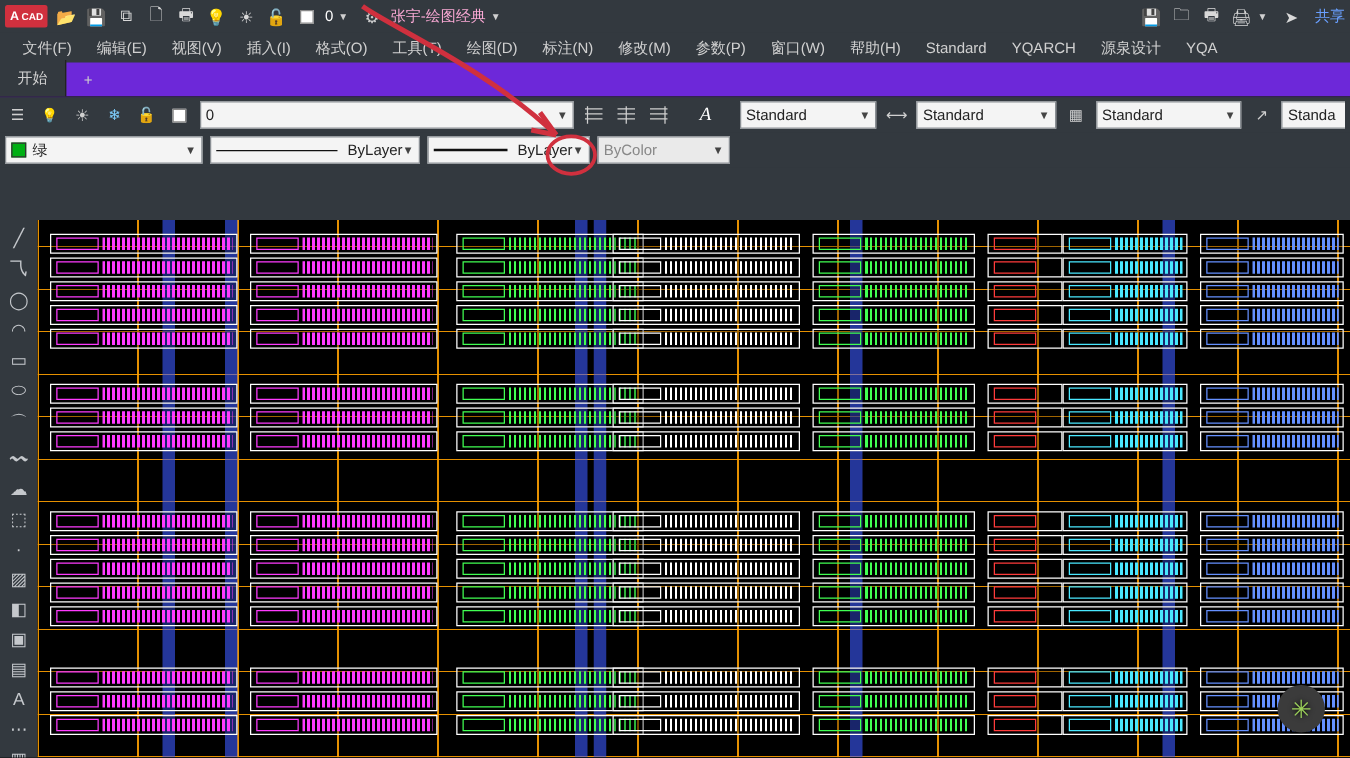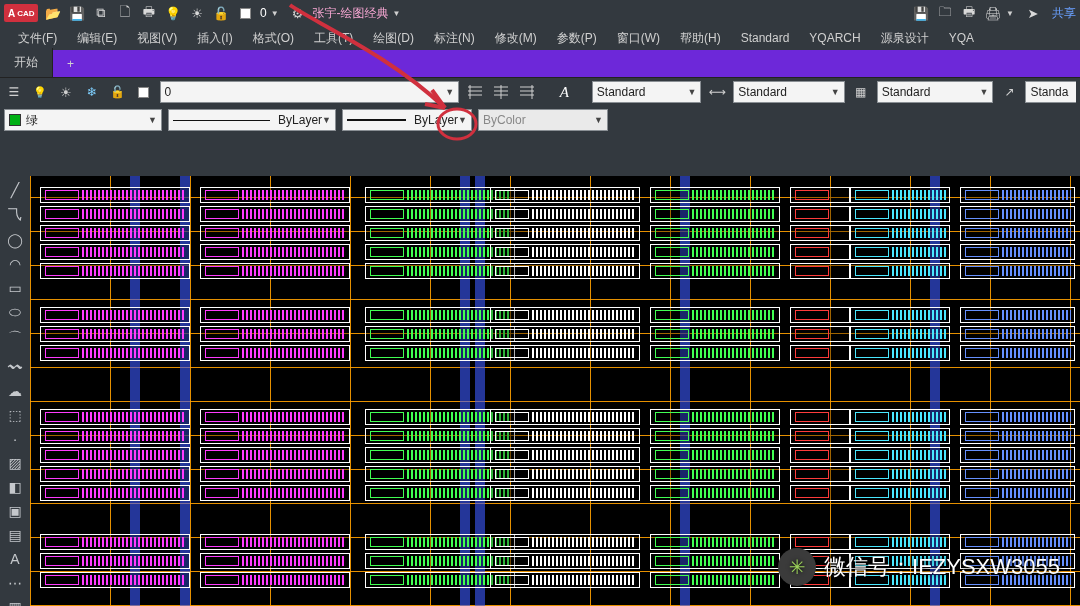--- a/index.html
+++ b/index.html
@@ -92,21 +92,21 @@
 .prop-row .select .sw { width:12px;height:12px;border:1px solid #333;margin-right:5px;}
 .prop-row .select .arrow { margin-left:auto; font-size:9px; color:#444;}
 .sel-layer { width:330px;}
 .sel-textstyle { width:120px;}
 .sel-dimstyle { width:122px;}
 .sel-tablestyle { width:128px;}
 .sel-stdstyle { width:55px;}
 .sel-color { width:158px;}
 .sel-ltype { width:168px;}
 .sel-lweight { width:130px;}
-.sel-plotstyle { width:130px;}
+.sel-plotstyle { width:106px;}
 .ltline { flex:1; height:1px; background:#111; margin-right:8px;}
 .lwline { flex:1; height:2px; background:#111; margin-right:8px;}
 .plotstyle-text { color:#888;}
 .tool-icon { width:22px;height:22px;display:flex;align-items:center;justify-content:center;color:#d0d0d0;}
 .tool-sep { width:6px;}
 
 .leftbar {
   position:absolute; left:0; top:176px; bottom:0; width:30px;
   background:#33393f;
   display:flex; flex-direction:column; align-items:center; gap:8px;
@@ -906,14 +906,13 @@
 <div class="anno" style="left:0;top:0;width:1080px;height:200px">
   <svg width="1080" height="200">
     <path class="arrow" d="M 290 5 C 310 20, 390 55, 445 108"></path>
     <path class="arrow" d="M 445 108 L 432 90 M 445 108 L 425 104"></path>
     <ellipse class="circle" cx="457" cy="124" rx="19" ry="15"></ellipse>
   </svg>
 </div>
 
 <div class="wm">
   <div class="wxlogo">✳</div>
-  <span>微信号：IEZYSXW3055</span>
 </div>
 
 </body></html>

